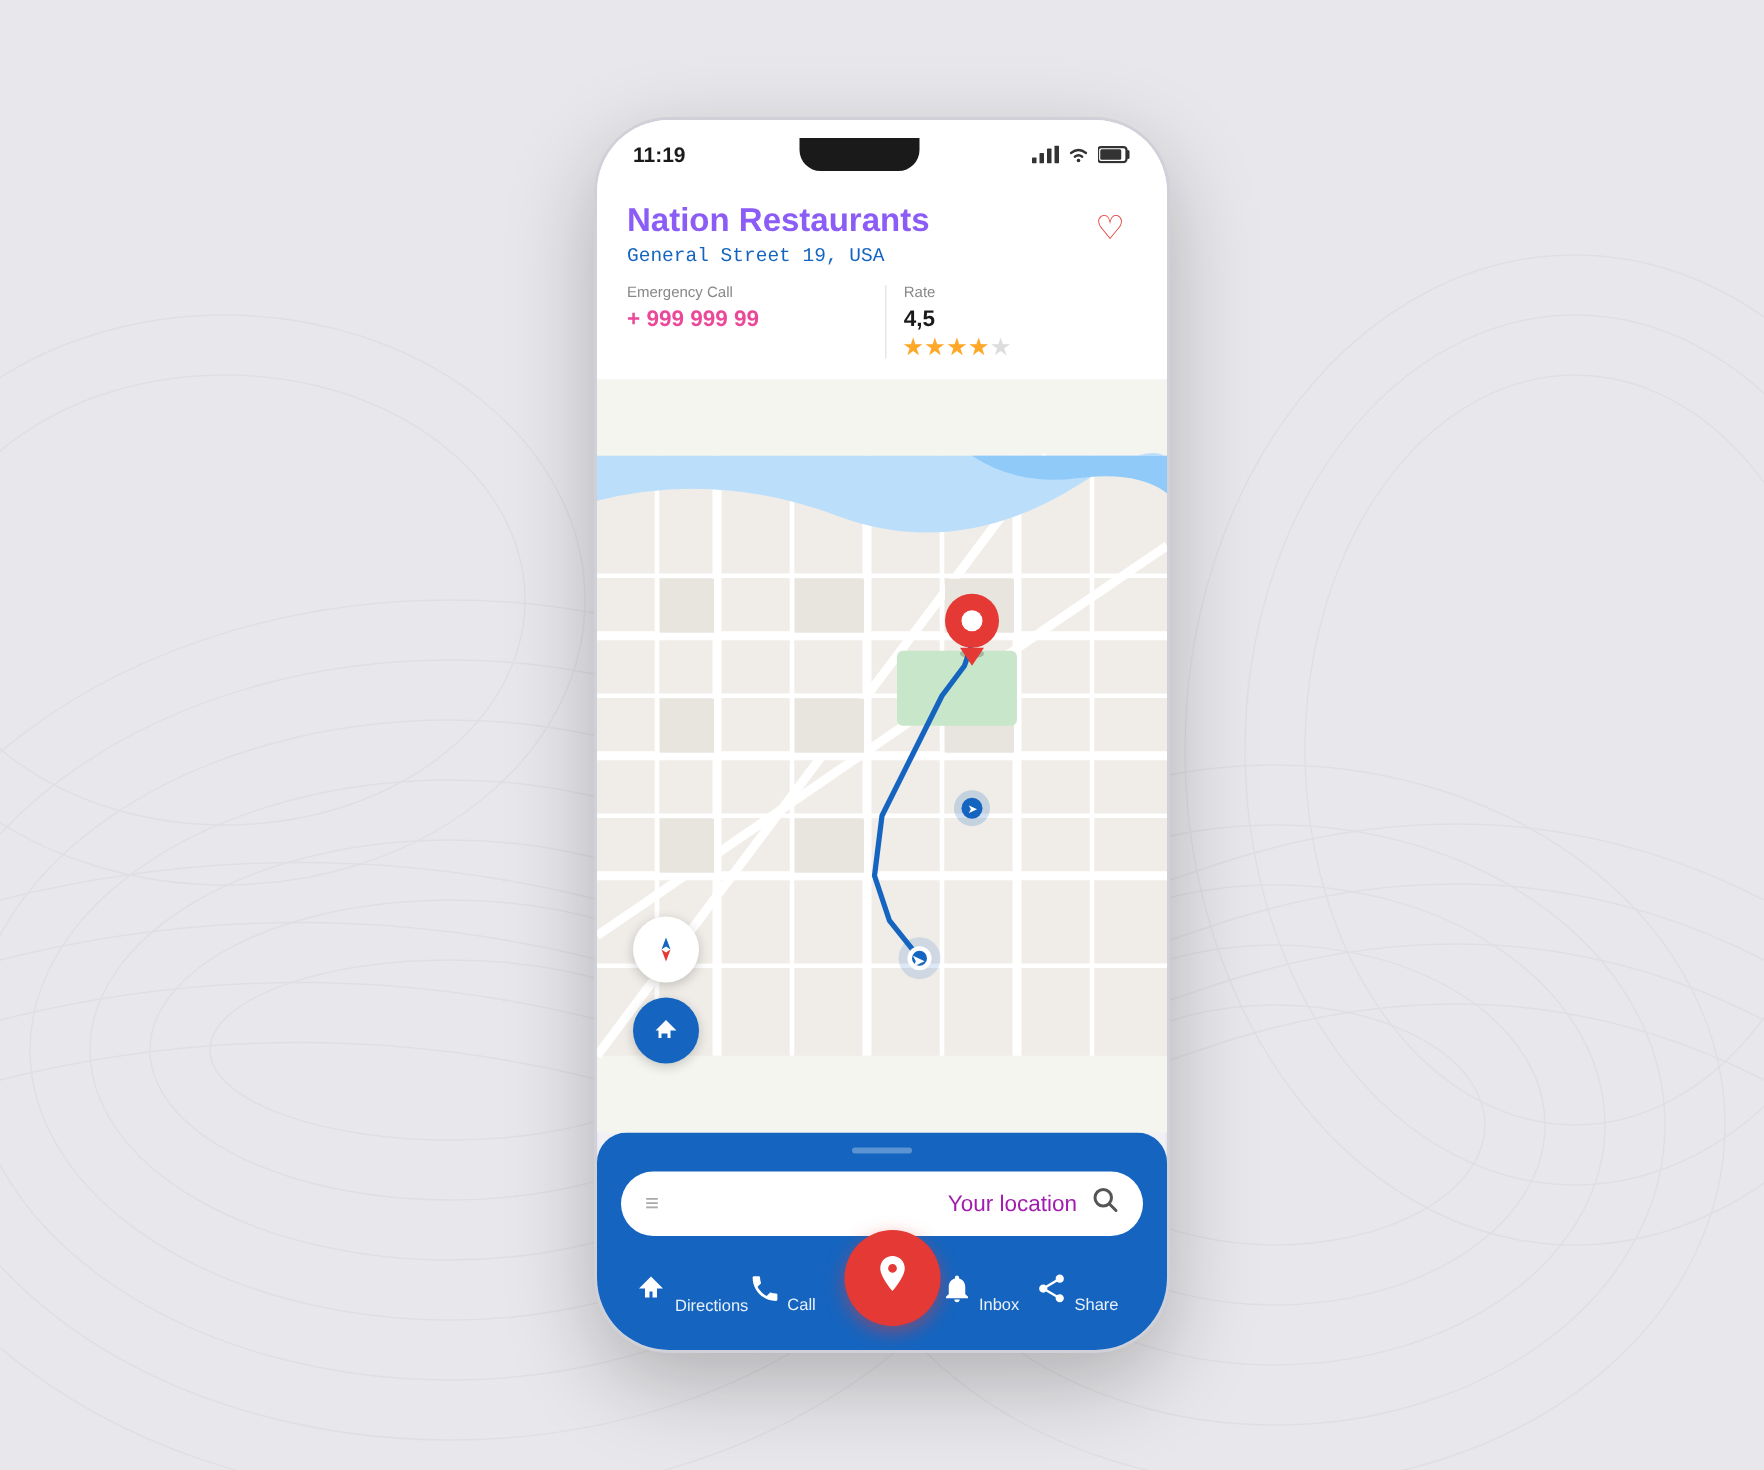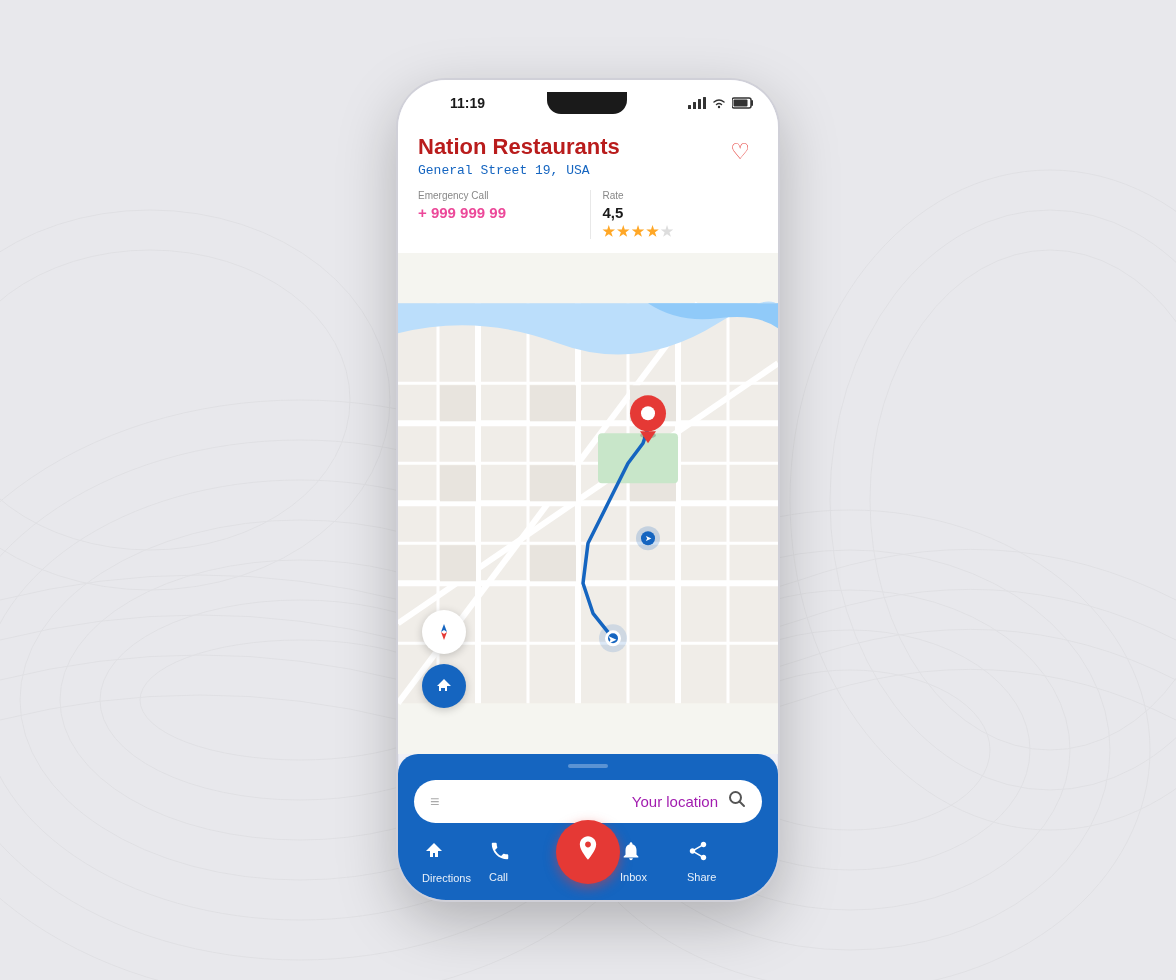--- a/index.html
+++ b/index.html
@@ -51,21 +51,20 @@
       display: flex;
       align-items: center;
       justify-content: space-between;
       padding: 12px 24px 6px;
       flex-shrink: 0;
     }
     .status-time {
       font-size: 14px;
       font-weight: 600;
       color: #1a1a1a;
-      margin-left: 28px;
     }
     .status-icons {
       display: flex;
       align-items: center;
       gap: 5px;
     }
     .status-notch {
       width: 80px;
       height: 22px;
       background: #1a1a1a;
@@ -80,21 +79,21 @@
       flex-shrink: 0;
     }
     .info-header {
       display: flex;
       align-items: flex-start;
       justify-content: space-between;
     }
     .restaurant-name {
       font-size: 22px;
       font-weight: 700;
-      color: #b91c1c;
+      color: #8b5cf6;
       line-height: 1.2;
     }
     .restaurant-address {
       font-size: 13px;
       color: #1565C0;
       margin-top: 3px;
       font-weight: 500;
       font-family: Liberation Mono, monospace;
     }
     .heart-btn {
@@ -228,22 +227,22 @@
     
     .bottom-nav {
       display: flex;
       align-items: center;
       justify-content: space-around;
       position: relative;
       padding: 0 8px;
     }
     .nav-item {
       display: flex;
-      flex-direction: column;
-      align-items: flex-start;
+      flex-direction: row;
+      align-items: flex-end;
       gap: 4px;
       cursor: pointer;
       color: white;
       flex: 1;
     }
     .nav-icon {
       font-size: 20px;
     }
     .nav-label {
       font-size: 11px;

